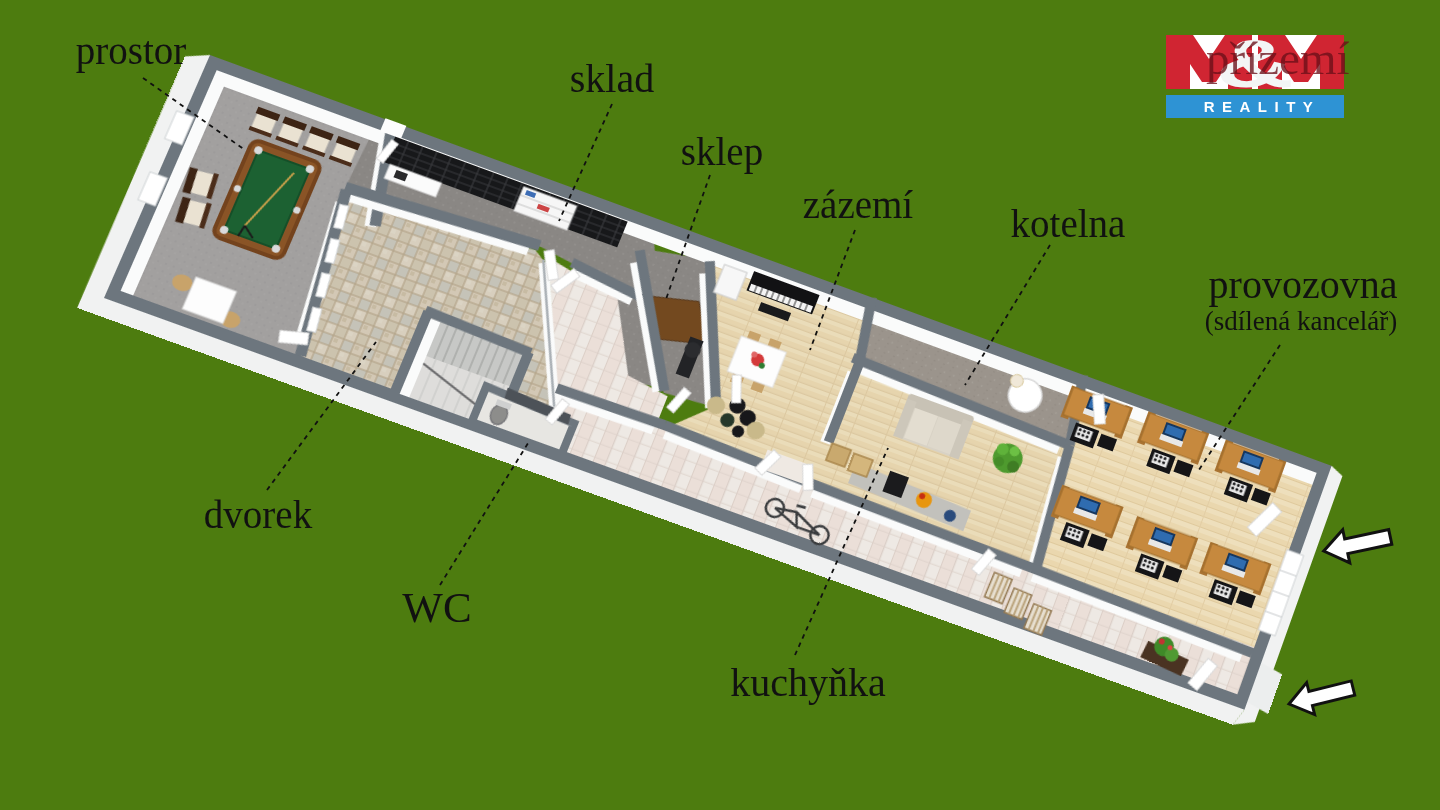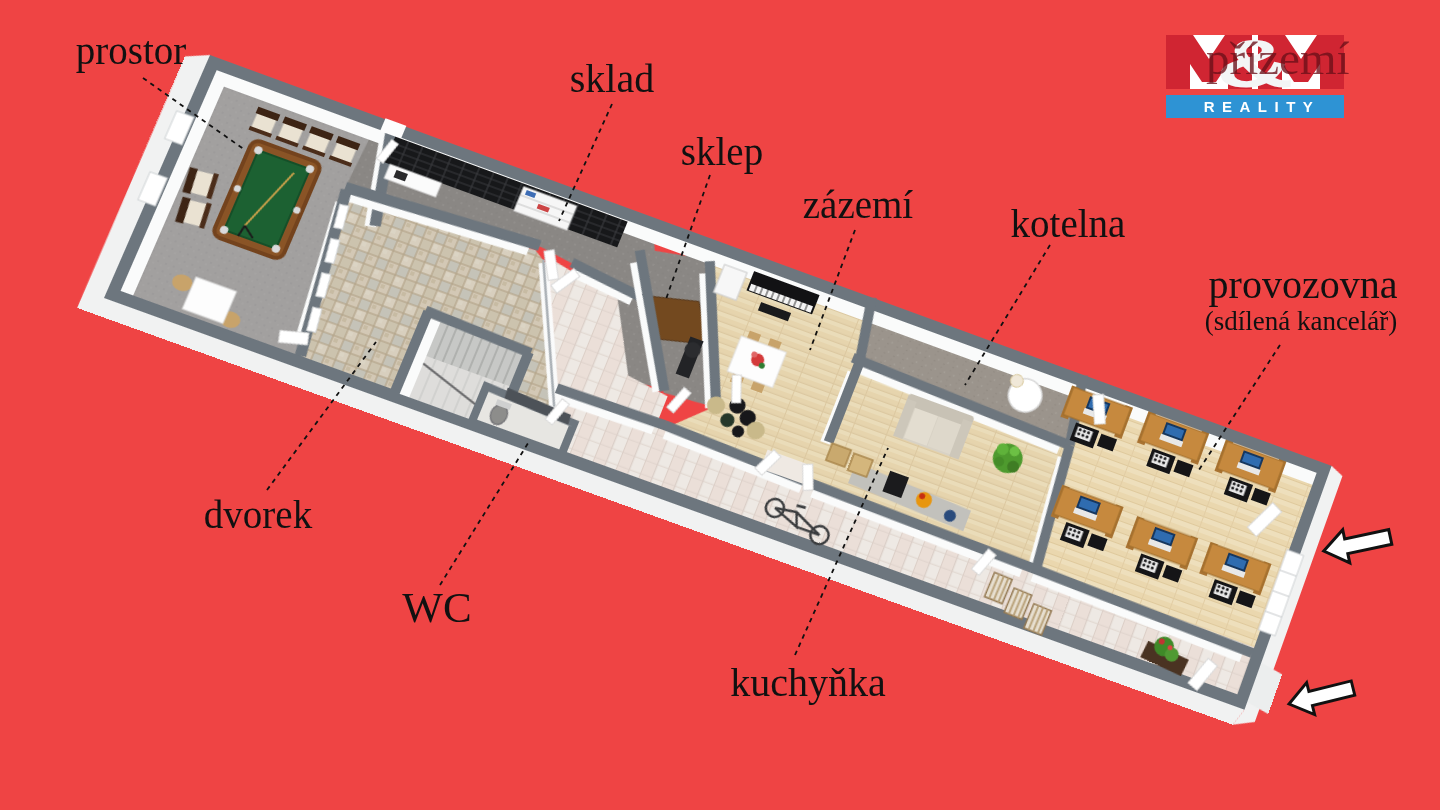--- a/index.html
+++ b/index.html
@@ -1,15 +1,15 @@
 <!DOCTYPE html>
 <html><head><meta charset="utf-8">
 <style>
 html,body{margin:0;padding:0;background:#fff;}
-#stage{position:relative;width:1440px;height:810px;overflow:hidden;background:#ef4444;
+#stage{position:relative;width:1440px;height:810px;overflow:hidden;background:#4d7c0f;
   font-family:"Liberation Serif", serif;}
 #plan{position:absolute;left:0;top:0;width:1200px;height:262px;
   transform-origin:0 0;
   transform:matrix3d(0.958620,0.350763,0,0.000018,-0.410546,0.910386,0,-0.000057,0,0,1,0,210,55,0,1);}
 #plan svg{overflow:visible;display:block;}
 #overlay{position:absolute;left:0;top:0;}
 .lbl{font-family:"Liberation Serif", serif;fill:#111;}
 </style></head>
 <body>
 <div id="stage">

